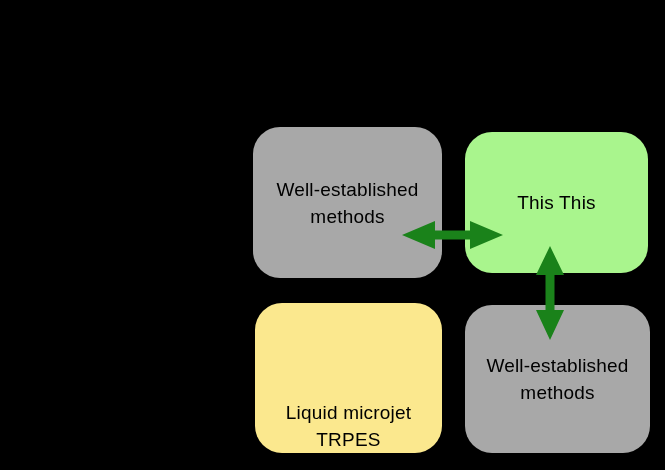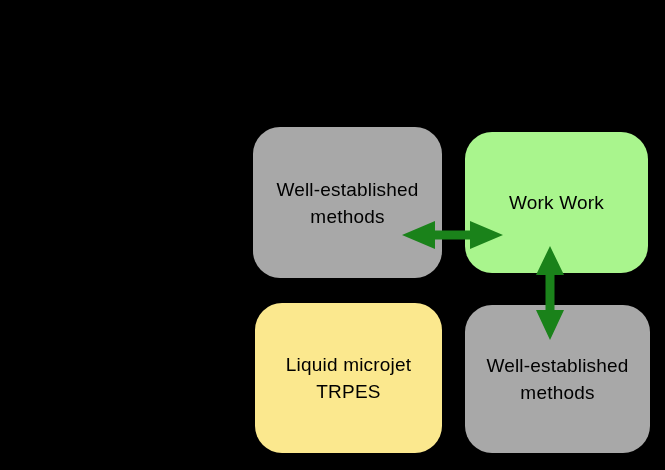--- a/index.html
+++ b/index.html
@@ -41,24 +41,24 @@
 <body>
 
 <div id="canvas" style="background: rgb(0, 0, 0);">
 
   <div class="box" id="box-top-left" style="background: rgb(168, 168, 168);">
     <span class="box-label">Well-established
 methods</span>
   </div>
 
   <div class="box" id="box-top-right" style="background: rgb(169, 245, 141);">
-    <span class="box-label">Work Work</span>
+    <span class="box-label">This This</span>
   </div>
 
-  <div class="box" id="box-bottom-left" style="background: rgb(251, 232, 142);">
+  <div class="box" id="box-bottom-left" style="background: rgb(251, 232, 142); align-items: flex-end;">
     <span class="box-label">Liquid microjet
 TRPES</span>
   </div>
 
   <div class="box" id="box-bottom-right" style="background: rgb(168, 168, 168);">
     <span class="box-label">Well-established
 methods</span>
   </div>
 
   <svg class="arrow-svg" id="arrow-horizontal" width="115" height="34" viewBox="0 0 115 34">

